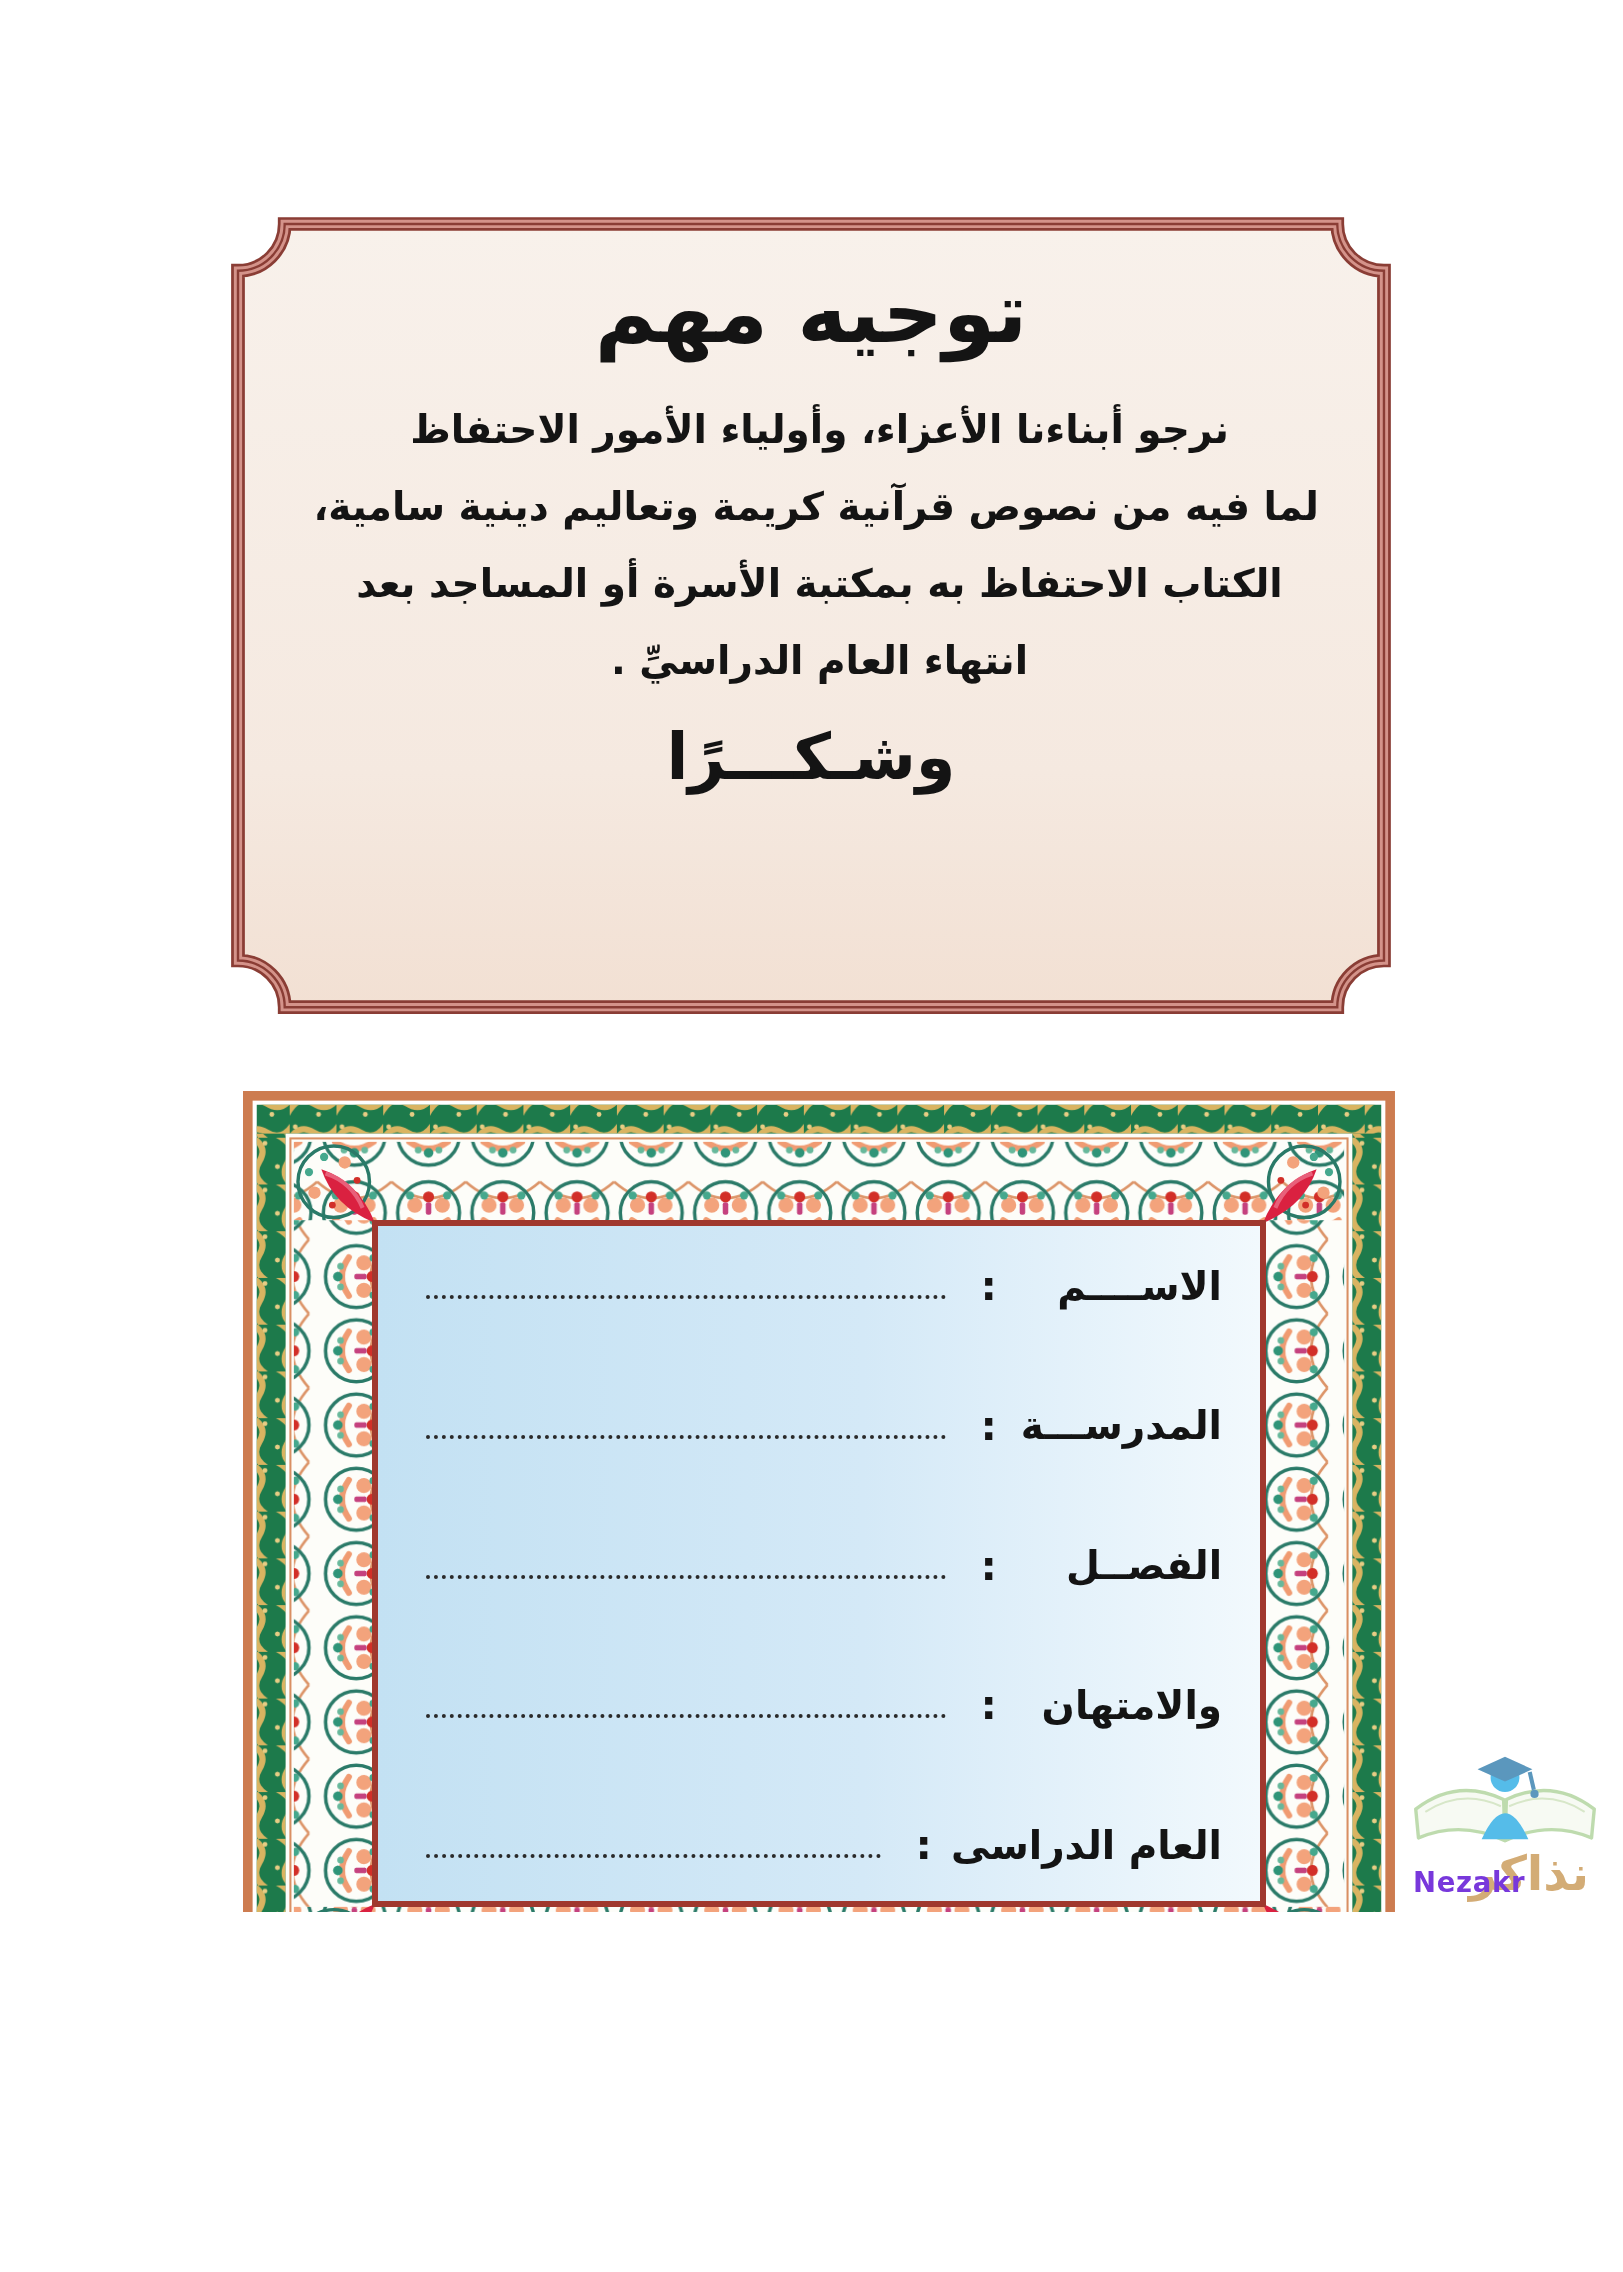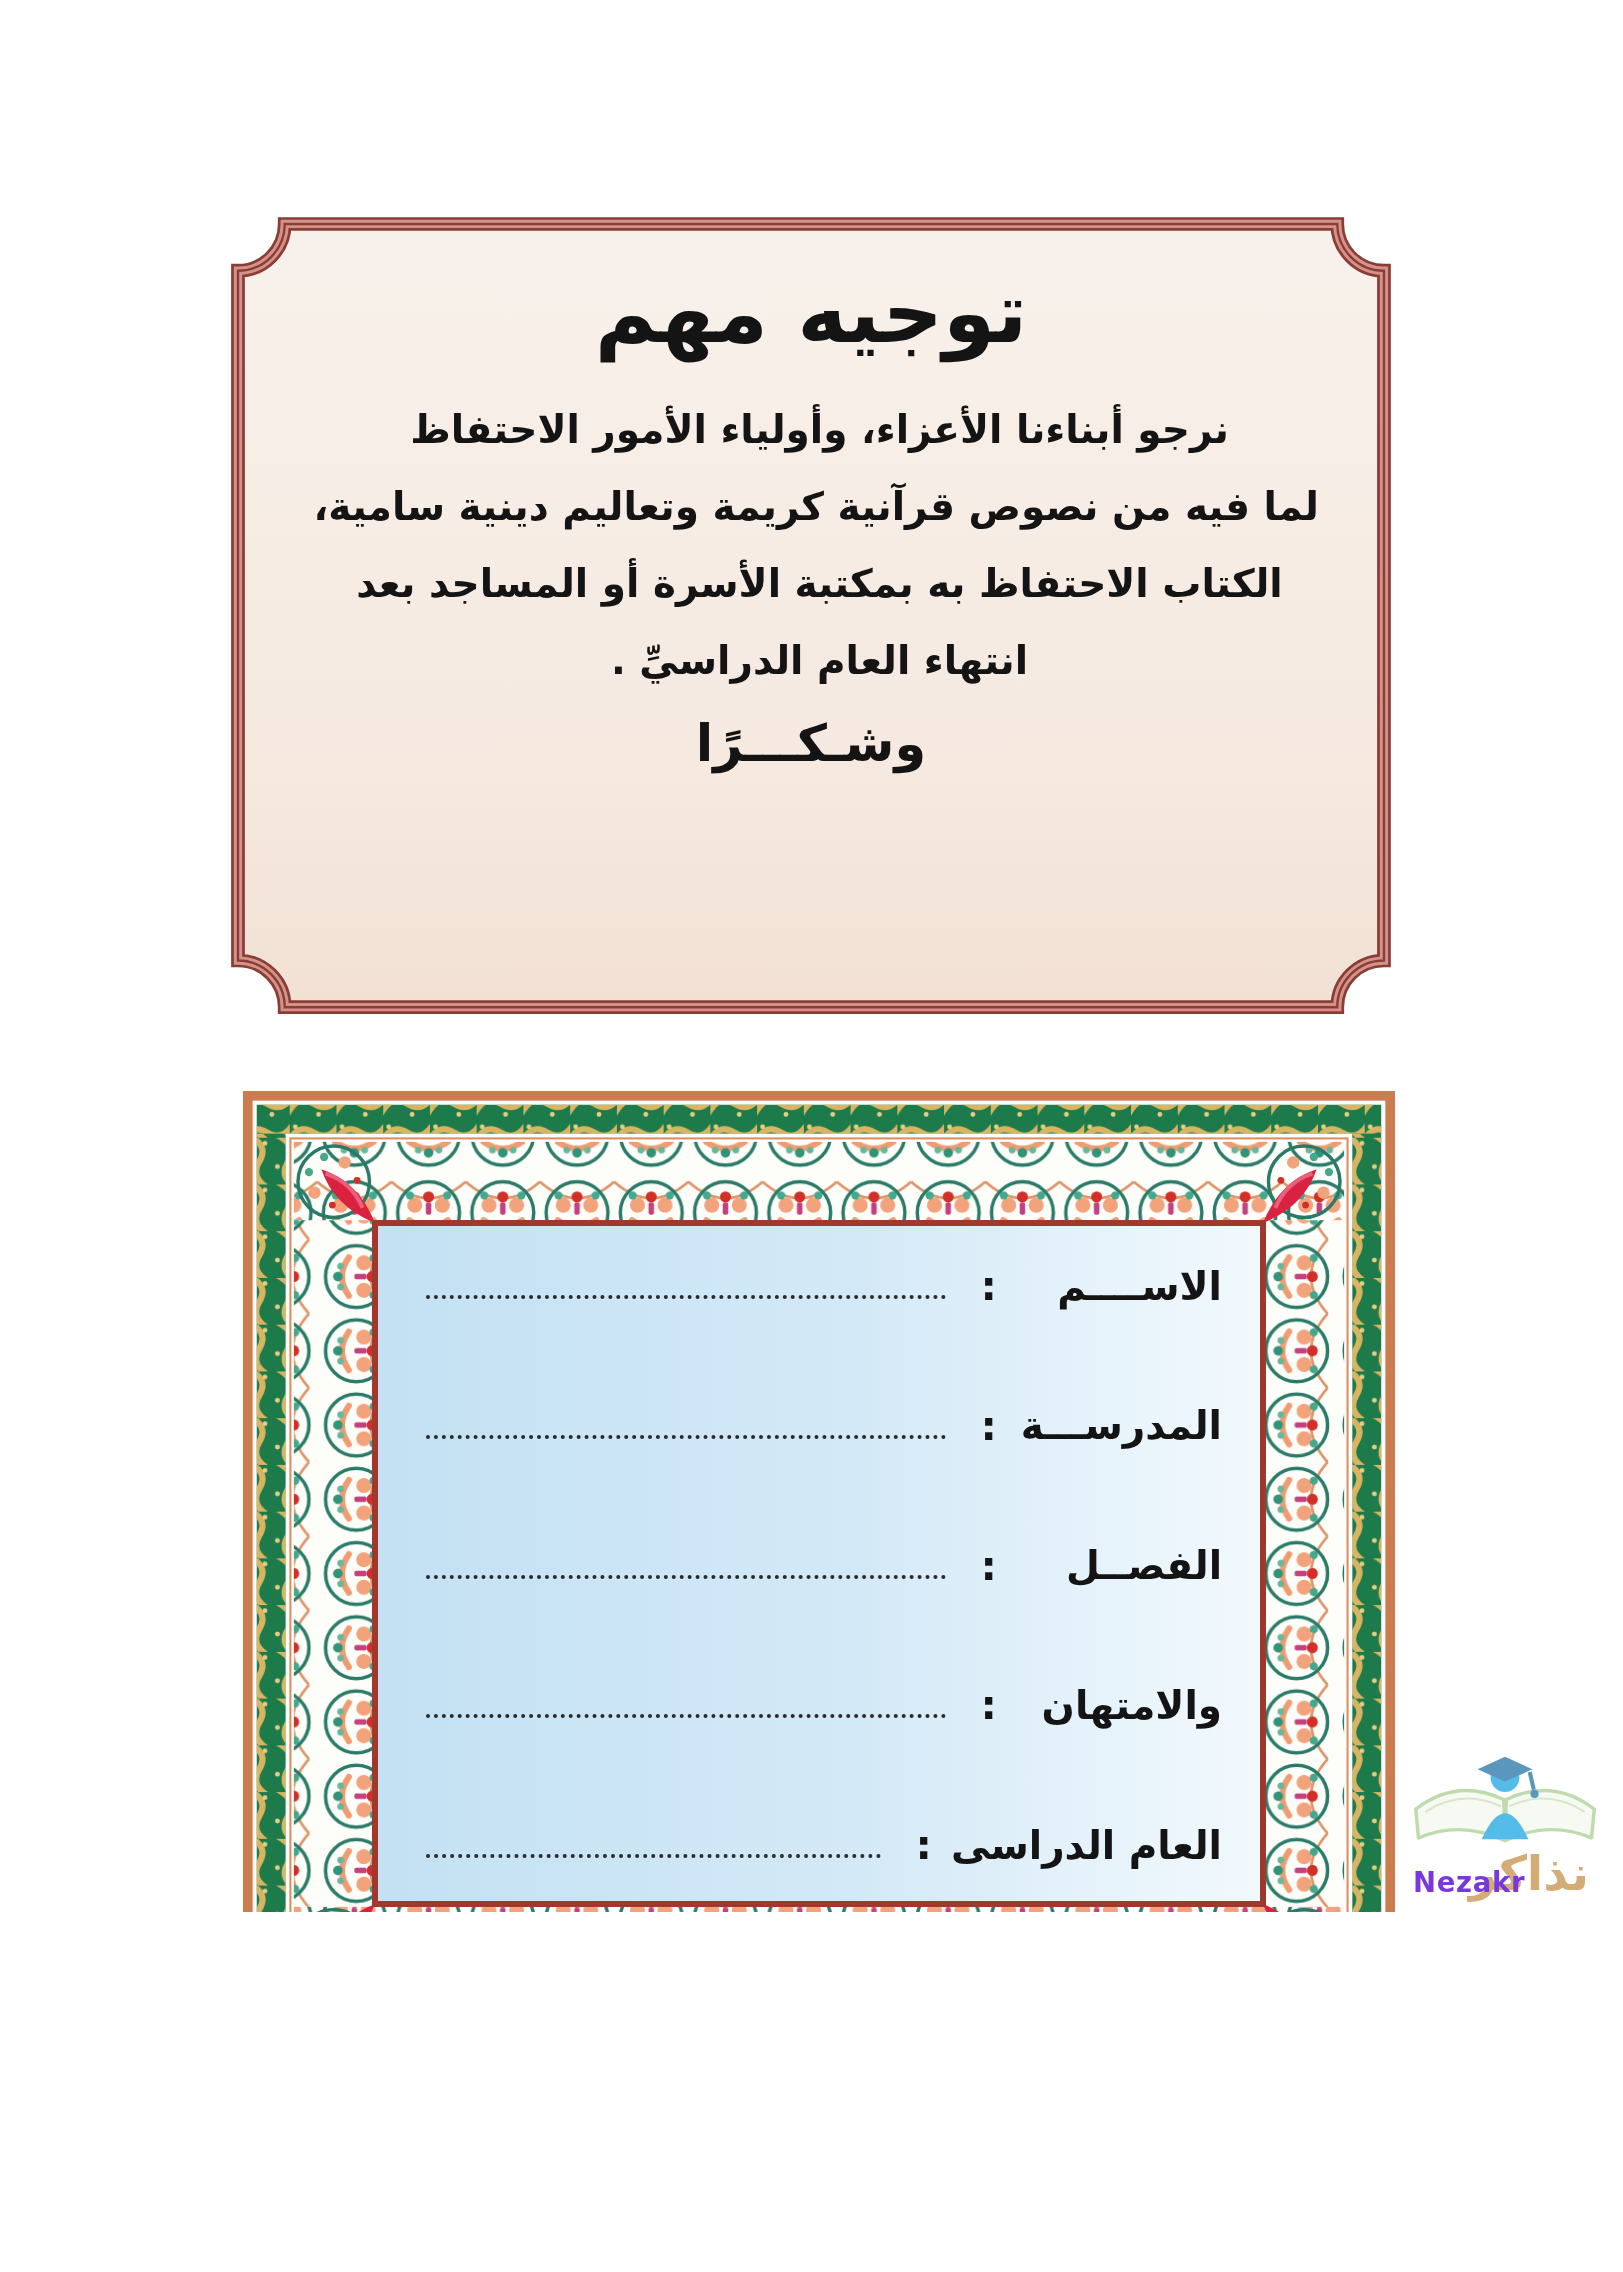--- a/index.html
+++ b/index.html
@@ -5,21 +5,21 @@
   html,body{margin:0;padding:0;background:#ffffff;}
   body{font-family:"DejaVu Sans",sans-serif;}
   #page{position:relative;width:1623px;height:1912px;background:#ffffff;overflow:hidden;}
 
   
   .plaque{position:absolute;left:227px;top:213px;width:1168px;height:805px;}
   .plaque svg{position:absolute;inset:0;}
   .plaque-text{position:absolute;inset:0;padding:48px 76px 0 76px;text-align:center;direction:rtl;color:#141414;}
   .plaque-title{font-size:84px;font-weight:bold;line-height:1.25;margin:0 0 25px 0;}
   .plaque-line{font-size:39px;font-weight:bold;line-height:77px;white-space:nowrap;margin-left:17px;}
-  .plaque-closing{font-size:51px;font-weight:bold;margin-top:15px;}
+  .plaque-closing{font-size:64px;font-weight:bold;margin-top:21px;}
 
   
   .frame{position:absolute;left:243px;top:1091px;width:1152px;height:945px;}
   .frame > svg{position:absolute;inset:0;}
   .form-area{
     position:absolute;left:129px;top:129px;right:129px;bottom:129px;
     border:6.9px solid #a0382e;box-sizing:border-box;
     background:linear-gradient(to left,#f2f9fd 0%,#d4e9f7 45%,#c3e1f3 100%);
     display:flex;flex-direction:column;justify-content:space-between;
     padding:36px 38px 32px 41px;direction:rtl;

